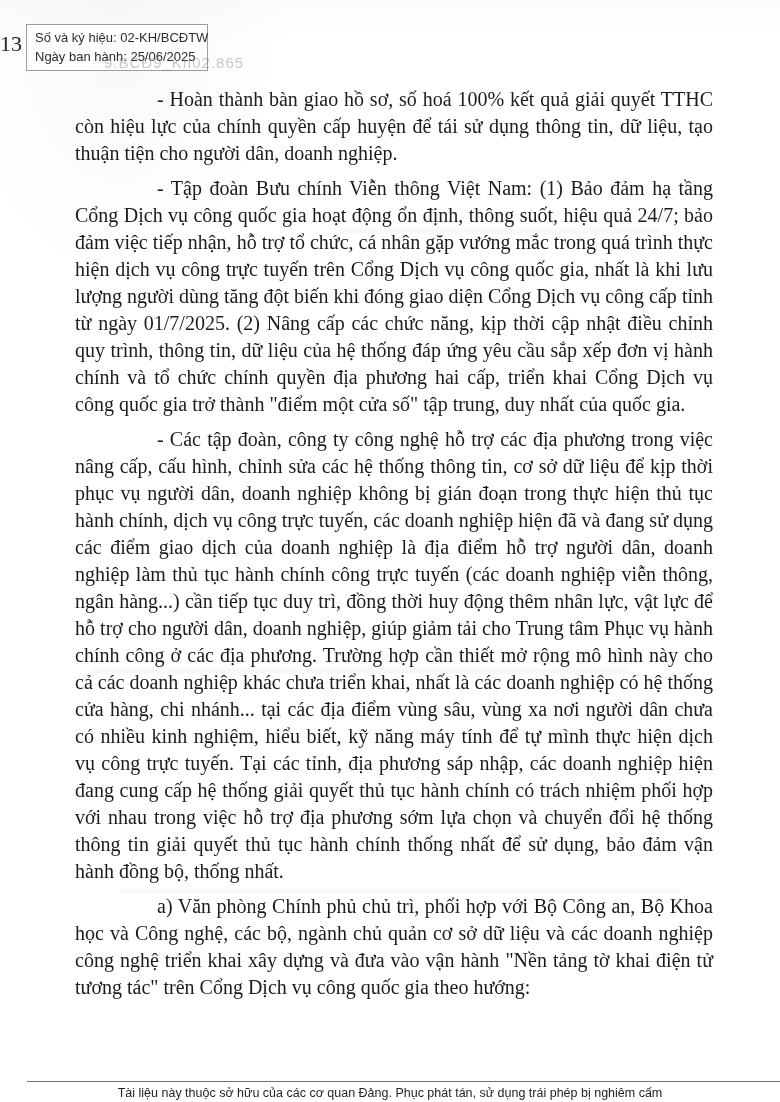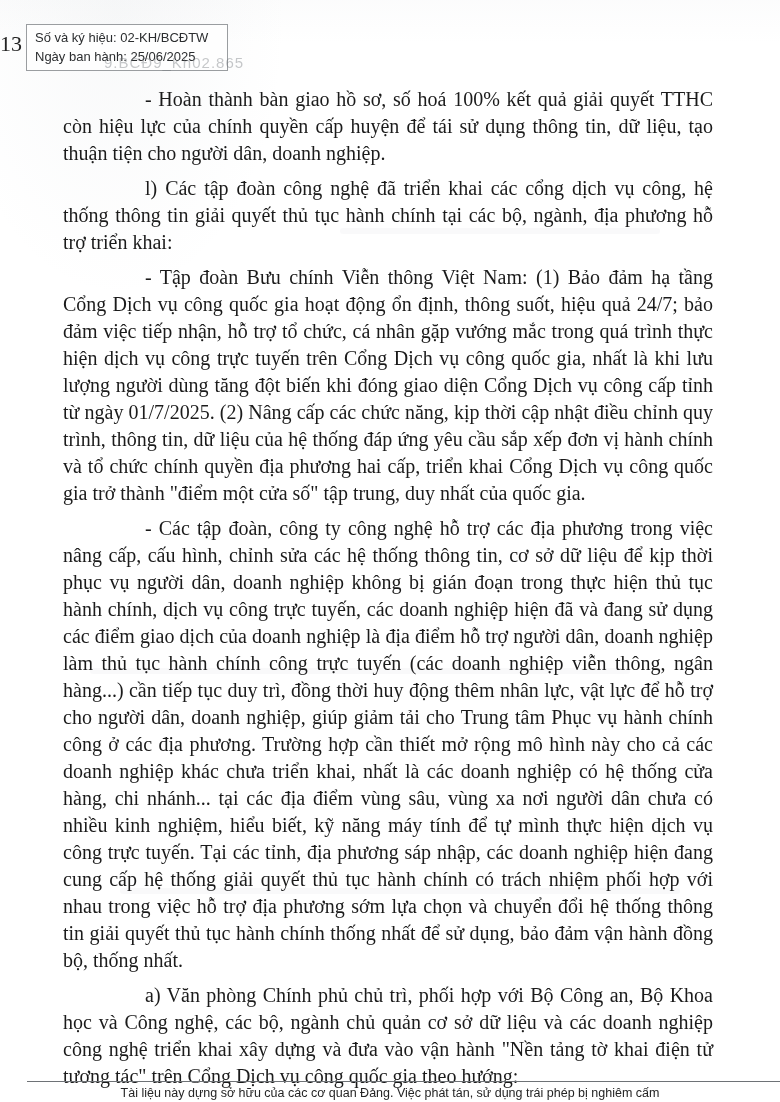--- a/index.html
+++ b/index.html
@@ -12,21 +12,21 @@
   }
   .scan-noise {
     position:absolute; left:0; top:0; width:780px; height:1102px;
     background:
       linear-gradient(180deg, rgba(190,195,200,0.05) 0%, rgba(255,255,255,0) 4%),
       radial-gradient(ellipse at 15% 2%, rgba(160,170,180,0.07), rgba(255,255,255,0) 18%);
     pointer-events:none;
   }
   .header-box {
     position:absolute; left:26px; top:24px;
-    width:172px; padding:3px 20px 4px 8px;
+    width:172px; padding:3px 0 4px 8px;
     border:1px solid #9a9da0;
     background:#fefefe;
     font-family:"Liberation Sans", sans-serif;
     font-size:13px; line-height:19px;
     color:#2b2d2f;
     white-space:nowrap;
   }
   .stamp-bleed {
     position:absolute; left:104px; top:54px;
     font-family:"Liberation Sans", sans-serif;
@@ -40,21 +40,21 @@
     text-align:left;
     font-size:22px; color:#232323;
   }
   .body-text {
     position:absolute; left:63px; top:84px;
     width:650px;
     font-size:20px; line-height:27px;
     color:#1b1b1b;
     text-align:justify;
   }
-  .para { margin:8px 0 0 0; text-indent:82px; }
+  .para { margin:8px 0 0 12px; text-indent:82px; }
   .para:first-child { margin-top:2px; }
   .para.heading { font-weight:bold; text-align:left; margin-top:10px; }
   .smudge {
     position:absolute; height:6px; background:#8a9096;
     opacity:0.05; border-radius:3px; pointer-events:none;
   }
   .footer-rule {
     position:absolute; left:27px; right:0; top:1081px;
     border-top:1px solid #6e7276;
   }
@@ -74,24 +74,23 @@
   <div>Số và ký hiệu: 02-KH/BCĐTW</div>
   <div>Ngày ban hành: 25/06/2025</div>
 </div>
 
 <div class="stamp-bleed">9.BCĐ9_Kh02.865</div>
 
 <div class="page-number">13</div>
 
 <div class="body-text" id="body-text">
     <p class="para">- Hoàn thành bàn giao hồ sơ, số hoá 100% kết quả giải quyết TTHC còn hiệu lực của chính quyền cấp huyện để tái sử dụng thông tin, dữ liệu, tạo thuận tiện cho người dân, doanh nghiệp.</p>
-    <p class="para">l) Các tập đoàn công nghệ đã triển khai các cổng dịch vụ công, hệ thống thông tin giải quyết thủ tục hành chính tại các bộ, ngành, địa phương hỗ trợ triển khai:</p>
     <p class="para">- Tập đoàn Bưu chính Viễn thông Việt Nam: (1) Bảo đảm hạ tầng Cổng Dịch vụ công quốc gia hoạt động ổn định, thông suốt, hiệu quả 24/7; bảo đảm việc tiếp nhận, hỗ trợ tổ chức, cá nhân gặp vướng mắc trong quá trình thực hiện dịch vụ công trực tuyến trên Cổng Dịch vụ công quốc gia, nhất là khi lưu lượng người dùng tăng đột biến khi đóng giao diện Cổng Dịch vụ công cấp tỉnh từ ngày 01/7/2025. (2) Nâng cấp các chức năng, kịp thời cập nhật điều chỉnh quy trình, thông tin, dữ liệu của hệ thống đáp ứng yêu cầu sắp xếp đơn vị hành chính và tổ chức chính quyền địa phương hai cấp, triển khai Cổng Dịch vụ công quốc gia trở thành "điểm một cửa số" tập trung, duy nhất của quốc gia.</p>
     <p class="para">- Các tập đoàn, công ty công nghệ hỗ trợ các địa phương trong việc nâng cấp, cấu hình, chỉnh sửa các hệ thống thông tin, cơ sở dữ liệu để kịp thời phục vụ người dân, doanh nghiệp không bị gián đoạn trong thực hiện thủ tục hành chính, dịch vụ công trực tuyến, các doanh nghiệp hiện đã và đang sử dụng các điểm giao dịch của doanh nghiệp là địa điểm hỗ trợ người dân, doanh nghiệp làm thủ tục hành chính công trực tuyến (các doanh nghiệp viễn thông, ngân hàng...) cần tiếp tục duy trì, đồng thời huy động thêm nhân lực, vật lực để hỗ trợ cho người dân, doanh nghiệp, giúp giảm tải cho Trung tâm Phục vụ hành chính công ở các địa phương. Trường hợp cần thiết mở rộng mô hình này cho cả các doanh nghiệp khác chưa triển khai, nhất là các doanh nghiệp có hệ thống cửa hàng, chi nhánh... tại các địa điểm vùng sâu, vùng xa nơi người dân chưa có nhiều kinh nghiệm, hiểu biết, kỹ năng máy tính để tự mình thực hiện dịch vụ công trực tuyến. Tại các tỉnh, địa phương sáp nhập, các doanh nghiệp hiện đang cung cấp hệ thống giải quyết thủ tục hành chính có trách nhiệm phối hợp với nhau trong việc hỗ trợ địa phương sớm lựa chọn và chuyển đổi hệ thống thông tin giải quyết thủ tục hành chính thống nhất để sử dụng, bảo đảm vận hành đồng bộ, thống nhất.</p>
     <p class="para">a) Văn phòng Chính phủ chủ trì, phối hợp với Bộ Công an, Bộ Khoa học và Công nghệ, các bộ, ngành chủ quản cơ sở dữ liệu và các doanh nghiệp công nghệ triển khai xây dựng và đưa vào vận hành "Nền tảng tờ khai điện tử tương tác" trên Cổng Dịch vụ công quốc gia theo hướng:</p>
   </div>
 
 <div class="smudge" style="left:340px; top:228px; width:320px;"></div>
 <div class="smudge" style="left:90px; top:668px; width:540px;"></div>
 <div class="smudge" style="left:120px; top:888px; width:560px;"></div>
 
 <div class="footer-rule"></div>
-<div class="footer-text">Tài liệu này dựng sở hữu của các cơ quan Đảng. Việc phát tán, sử dụng trái phép bị nghiêm cấm</div>
+<div class="footer-text">Tài liệu này thuộc sở hữu của các cơ quan Đảng. Phục phát tán, sử dụng trái phép bị nghiêm cấm</div>
 
 </body></html>

